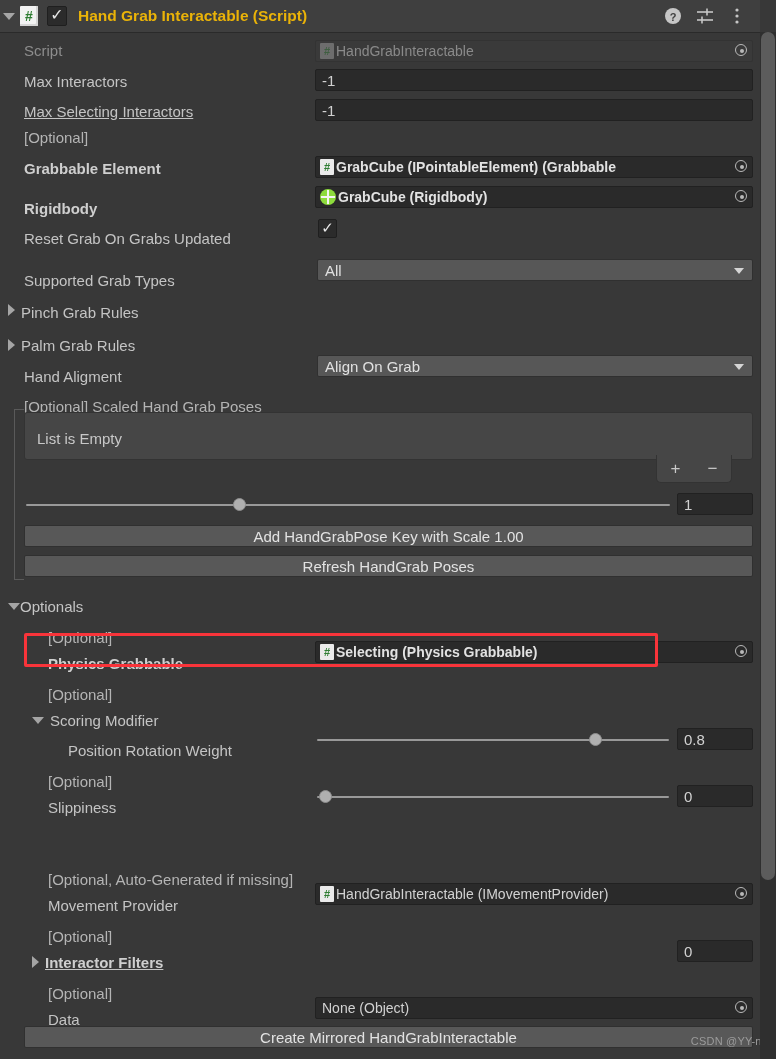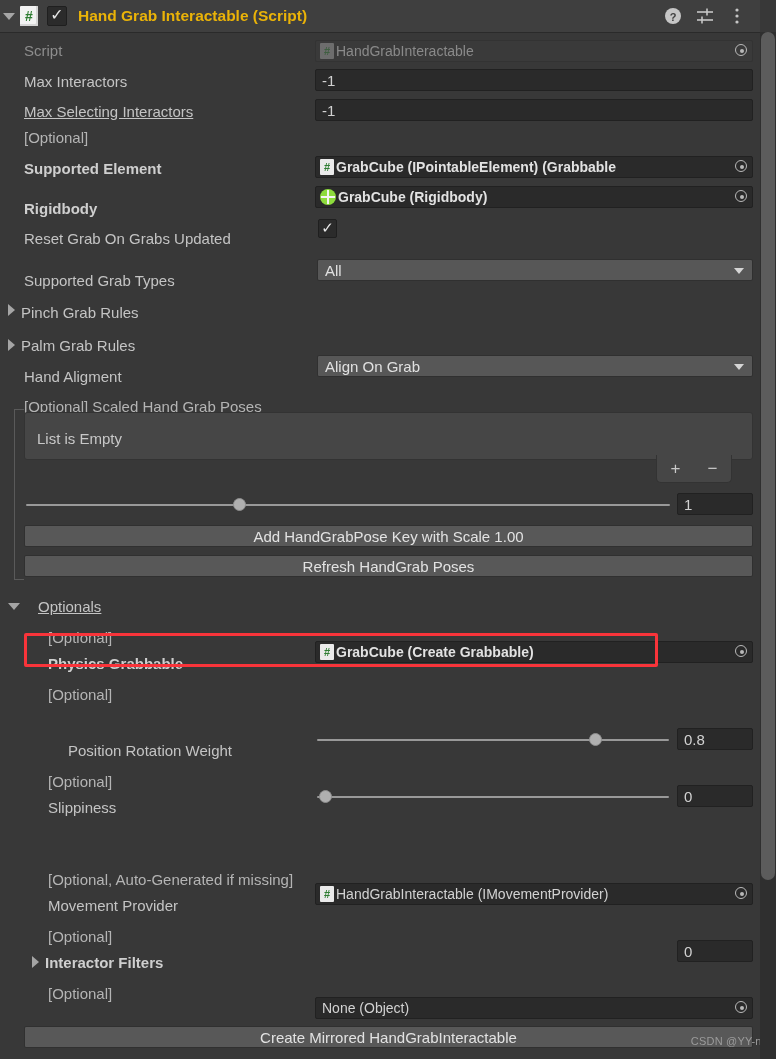--- a/index.html
+++ b/index.html
@@ -434,21 +434,21 @@
   <div class="row" style="top:101px;">
     <span class="lbl" style="margin-left:24px;text-decoration:underline;">Max Selecting Interactors</span>
   </div>
   <div class="numfield" style="left:315px; top:99px; width:438px;">-1</div>
 
   <div class="row" style="top:127px;">
     <span class="lbl opt" style="margin-left:24px;">[Optional]</span>
   </div>
 
   <div class="row" style="top:158px;">
-    <span class="lbl bold" style="margin-left:24px;">Supported Element</span>
+    <span class="lbl bold" style="margin-left:24px;">Grabbable Element</span>
   </div>
   <div class="objfield bold-text" style="left:315px; top:156px; width:438px;">
     <span class="mini-badge"></span>
     <span class="of-text">GrabCube (IPointableElement) (Grabbable</span>
     <span class="picker">
         <span class="outer"></span>
         <span class="inner"></span>
       </span>
   </div>
 
@@ -518,45 +518,51 @@
     <div class="knob" style="left:207px;"></div>
   </div>
   <div class="numfield" style="left:677px; top:493px; width:76px;">1</div>
 
   <div class="btn" style="left:24px; top:525px; width:729px;">Add HandGrabPose Key with Scale 1.00</div>
   <div class="btn" style="left:24px; top:555px; width:729px;">Refresh HandGrab Poses</div>
 
   <div class="row" style="top:596px;">
     <span style="margin-left:8px; display:flex; align-items:center;">
       <span class="tri-down"></span>
-      <span class="lbl" style="margin-left:18px;text-decoration:underline;">Optionals</span>
+      <span class="lbl" style="margin-left:0;">Optionals</span>
     </span>
   </div>
 
   <div class="row" style="top:627px;">
     <span class="lbl opt" style="margin-left:48px;">[Optional]</span>
   </div>
 
   <div class="row" style="top:653px;">
     <span class="lbl bold" style="margin-left:48px;">Physics Grabbable</span>
   </div>
   <div class="objfield bold-text" style="left:315px; top:641px; width:438px;">
     <span class="mini-badge"></span>
-    <span class="of-text">GrabCube (Create Grabbable)</span>
+    <span class="of-text">Selecting (Physics Grabbable)</span>
     <span class="picker">
         <span class="outer"></span>
         <span class="inner"></span>
       </span>
   </div>
   <div class="highlight-box" style="left:24px; top:633px; width:634px; height:34px;"></div>
 
   <div class="row" style="top:684px;">
     <span class="lbl opt" style="margin-left:48px;">[Optional]</span>
   </div>
 
+  <div class="row" style="top:710px;">
+    <span style="margin-left:32px; display:flex; align-items:center;">
+      <span class="tri-down"></span>
+      <span class="lbl" style="margin-left:6px;">Scoring Modifier</span>
+    </span>
+  </div>
 
   <div class="row" style="top:740px;">
     <span class="lbl" style="margin-left:68px;">Position Rotation Weight</span>
   </div>
   <div class="slider" style="left:317px; top:733px; width:352px;">
     <div class="track"></div>
     <div class="knob" style="left:272px;"></div>
   </div>
   <div class="numfield" style="left:677px; top:728px; width:76px;">0.8</div>
 
@@ -587,32 +593,35 @@
     <span class="picker">
         <span class="outer"></span>
         <span class="inner"></span>
       </span>
   </div>
 
   <div class="row" style="top:926px;">
     <span class="lbl opt" style="margin-left:48px;">[Optional]</span>
   </div>
 
-  <div class="row" style="top:952px;">
+  <div class="row" style="top:952px;text-decoration:underline;">
     <span style="margin-left:32px; display:flex; align-items:center;">
       <span class="tri-right"></span>
       <span class="lbl bold" style="margin-left:6px;">Interactor Filters</span>
     </span>
   </div>
   <div class="numfield" style="left:677px; top:940px; width:76px;">0</div>
 
   <div class="row" style="top:983px;">
     <span class="lbl opt" style="margin-left:48px;">[Optional]</span>
   </div>
 
+  <div class="row" style="top:1009px;">
+    <span class="lbl" style="margin-left:48px;">Data</span>
+  </div>
   <div class="objfield" style="left:315px; top:997px; width:438px;">
     <span class="of-text noicon">None (Object)</span>
     <span class="picker">
         <span class="outer"></span>
         <span class="inner"></span>
       </span>
   </div>
 
   <div class="btn" style="left:24px; top:1026px; width:729px;">Create Mirrored HandGrabInteractable</div>
 

